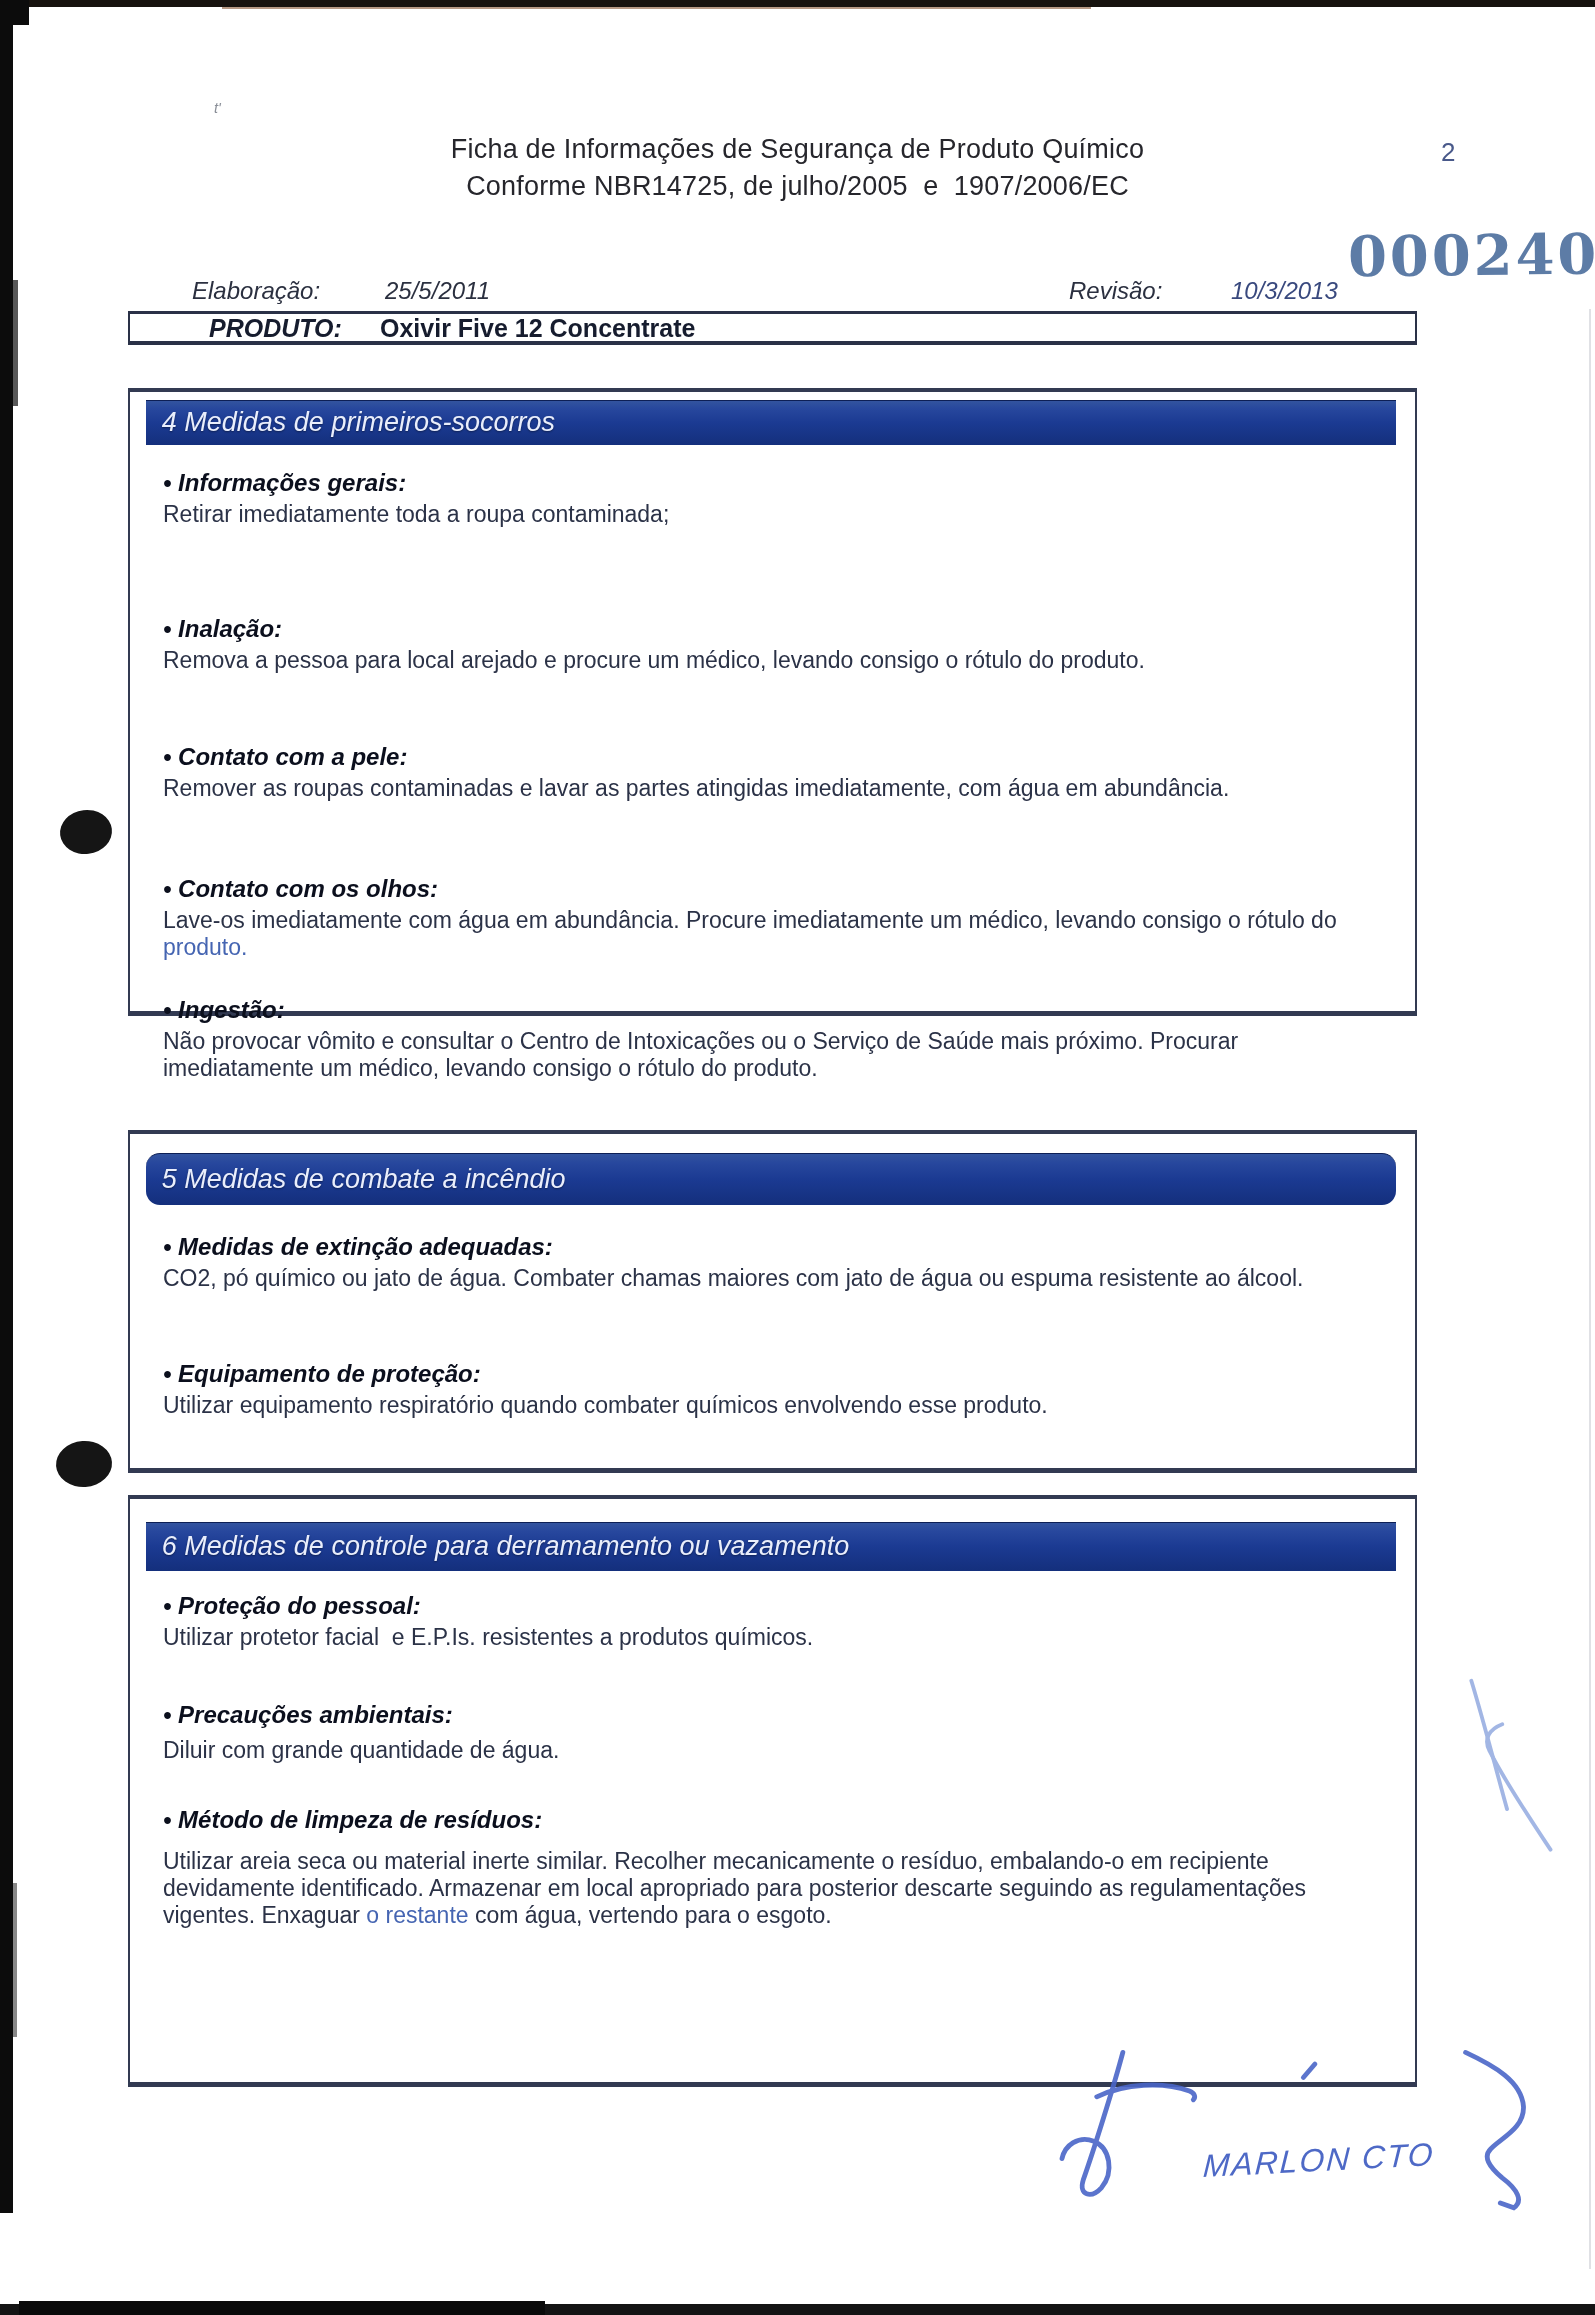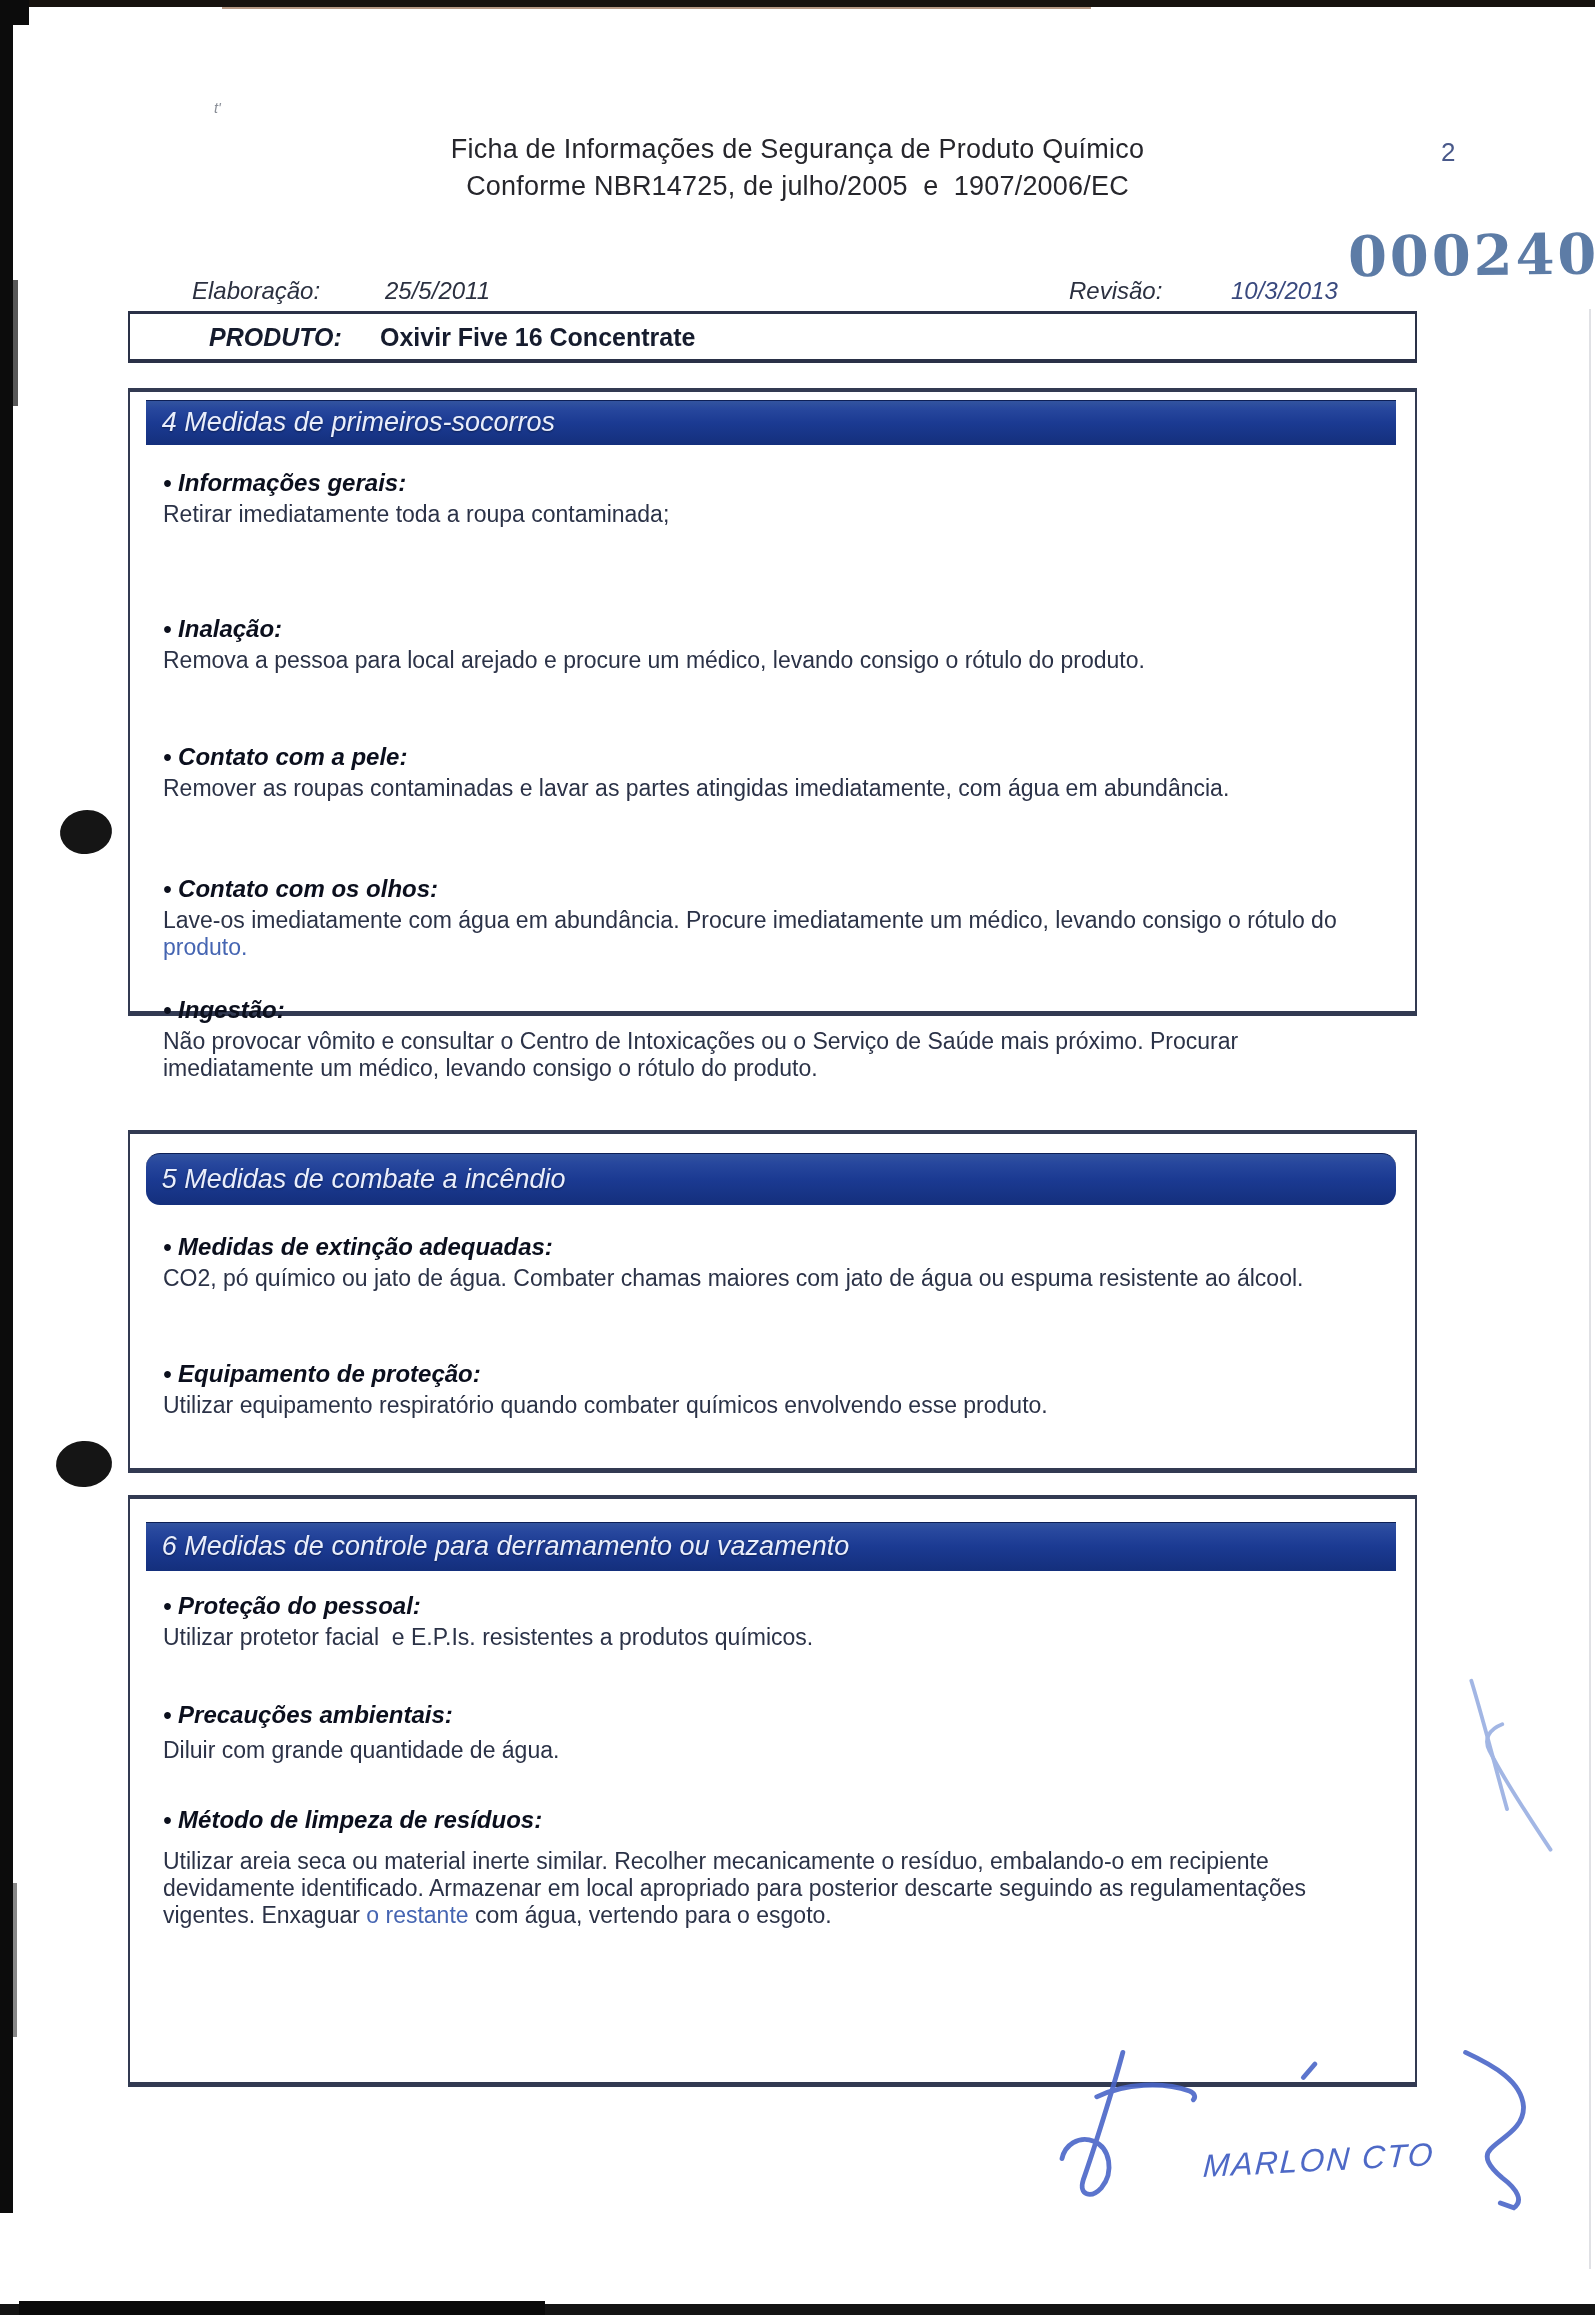--- a/index.html
+++ b/index.html
@@ -33,21 +33,21 @@
          font-weight:700;font-size:56px;letter-spacing:2.9px;color:#50719f;transform:rotate(-.6deg);opacity:.92;}
 
   
   .meta{position:absolute;top:277px;font-size:24px;font-style:italic;color:#2b3040;}
   .meta.elab-label{left:192px;}
   .meta.elab-date{left:385px;}
   .meta.rev-label{left:1069px;}
   .meta.rev-date{left:1231px;color:#39497e;}
 
   
-  .product-box{position:absolute;left:128px;top:311px;width:1289px;height:52px;box-sizing:border-box;
+  .product-box{position:absolute;left:128px;top:311px;width:1289px;height:34px;box-sizing:border-box;
     border:2.9px solid #2a3147;border-top-width:3.9px;border-bottom-width:4.8px;background:#fff;}
   .product-box .inner{position:relative;width:100%;height:100%;}
   .product-label{position:absolute;left:79px;top:50%;transform:translateY(-50%);
     font-size:25px;font-weight:bold;font-style:italic;color:#161c2e;}
   .product-name{position:absolute;left:250px;top:50%;transform:translateY(-50%);
     font-size:25px;font-weight:bold;color:#161c2e;}
 
   
   .section-box{position:absolute;left:128px;width:1289px;box-sizing:border-box;background:#fff;
     border:2.9px solid #323a52;border-top-width:4.8px;border-bottom-width:5.8px;}
@@ -105,21 +105,21 @@
   <div class="stamp">000240</div>
 
   <span class="meta elab-label">Elaboração:</span>
   <span class="meta elab-date">25/5/2011</span>
   <span class="meta rev-label">Revisão:</span>
   <span class="meta rev-date">10/3/2013</span>
 
   <div class="product-box">
     <div class="inner">
       <span class="product-label">PRODUTO:</span>
-      <span class="product-name">Oxivir Five 16 Concentrate</span>
+      <span class="product-name">Oxivir Five 12 Concentrate</span>
     </div>
   </div>
 
   <div class="section-box box-4">
     <div class="bar">4 Medidas de primeiros-socorros</div>
     <div class="item b4-i0">
       <div class="item-title">• Informações gerais:</div>
       <div class="item-body"><span>Retirar imediatamente toda a roupa contaminada;</span><span class="tint"></span></div>
     </div>
     <div class="item b4-i1">

